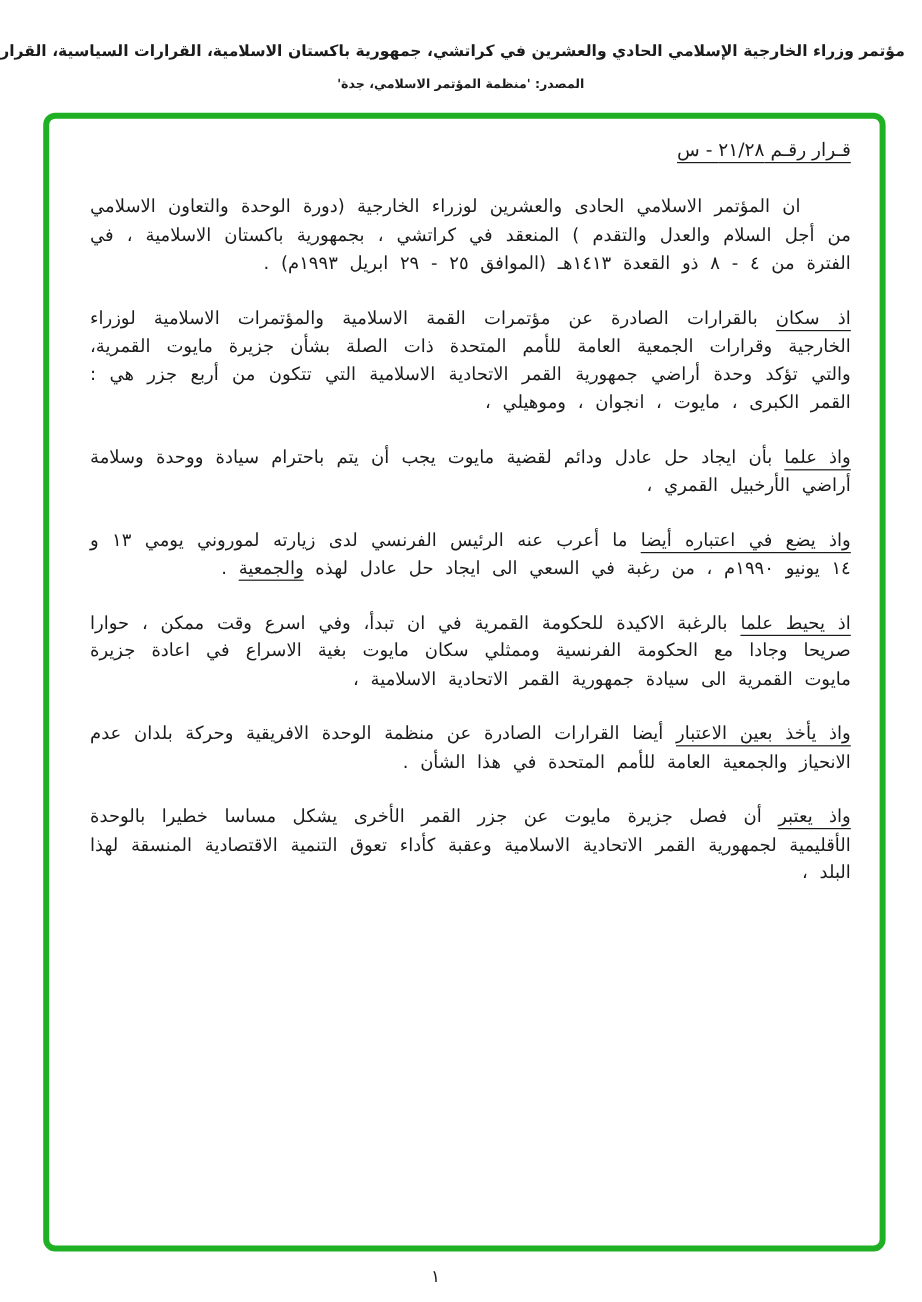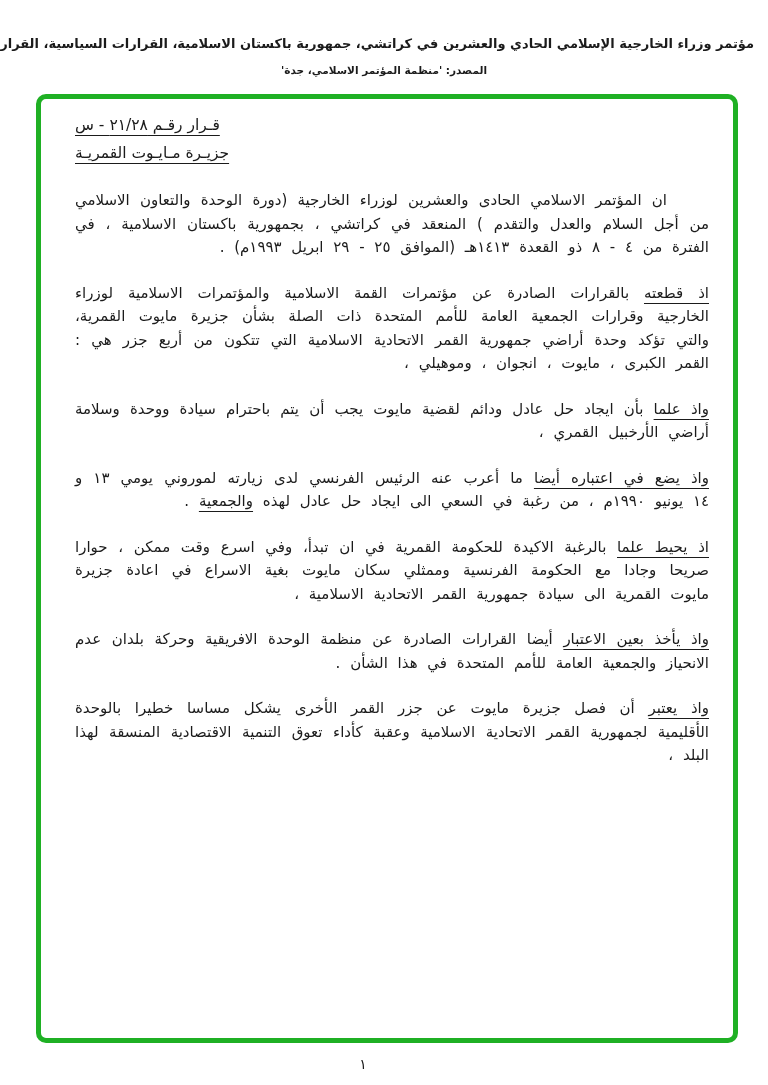--- a/index.html
+++ b/index.html
@@ -37,21 +37,21 @@
     border-radius:10px;
     box-sizing:content-box;
     overflow:hidden;
   }
   .doc{
     position:absolute;
     top:12px;right:24px;left:34px;
     direction:rtl;
   }
   .titleblock{
-    text-align:left;
+    text-align:right;
     font-size:15.5px;
     line-height:28px;
     margin-bottom:22px;
   }
   .titleblock .t{
     text-decoration:underline;
     text-underline-offset:5px;
     text-decoration-thickness:1px;
   }
   .para{
@@ -80,25 +80,24 @@
 <body>
 
 <div class="header-citation">مؤتمر وزراء الخارجية الإسلامي الحادي والعشرين في كراتشي، جمهورية باكستان الاسلامية، القرارات السياسية، القرار الرقم ٢١/٢٨ - س</div>
 
 <div class="header-source">المصدر: 'منظمة المؤتمر الاسلامي، جدة'</div>
 
 <div class="frame" style="border-color: rgb(31, 176, 36);">
   <div class="doc">
     <div class="titleblock">
       <div><span class="t">قـرار رقـم ٢١/٢٨ - س</span></div>
-      <div><span class="t">جزيـرة مـايـوت القمريـة</span></div>
     </div>
     <div id="paragraphs">
         <p class="para indent"><span>ان المؤتمر الاسلامي الحادى والعشرين لوزراء الخارجية (دورة الوحدة والتعاون الاسلامي من أجل السلام والعدل والتقدم ) المنعقد في كراتشي ، بجمهورية باكستان الاسلامية ، في الفترة من ٤ - ٨ ذو القعدة ١٤١٣هـ (الموافق ٢٥ - ٢٩ ابريل ١٩٩٣م) .</span></p>
-        <p class="para"><span class="u">اذ قطعته</span><span> بالقرارات الصادرة عن مؤتمرات القمة الاسلامية والمؤتمرات الاسلامية لوزراء الخارجية وقرارات الجمعية العامة للأمم المتحدة ذات الصلة بشأن جزيرة مايوت القمرية، والتي تؤكد وحدة أراضي جمهورية القمر الاتحادية الاسلامية التي تتكون من أربع جزر هي : القمر الكبرى ، مايوت ، انجوان ، وموهيلي ،</span></p>
+        <p class="para"><span class="u">اذ سكان</span><span> بالقرارات الصادرة عن مؤتمرات القمة الاسلامية والمؤتمرات الاسلامية لوزراء الخارجية وقرارات الجمعية العامة للأمم المتحدة ذات الصلة بشأن جزيرة مايوت القمرية، والتي تؤكد وحدة أراضي جمهورية القمر الاتحادية الاسلامية التي تتكون من أربع جزر هي : القمر الكبرى ، مايوت ، انجوان ، وموهيلي ،</span></p>
         <p class="para"><span class="u">واذ علما</span><span> بأن ايجاد حل عادل ودائم لقضية مايوت يجب أن يتم باحترام سيادة ووحدة وسلامة أراضي الأرخبيل القمري ،</span></p>
         <p class="para"><span class="u">واذ يضع في اعتباره أيضا</span><span> ما أعرب عنه الرئيس الفرنسي لدى زيارته لموروني يومي ١٣ و ١٤ يونيو ١٩٩٠م ، من رغبة في السعي الى ايجاد حل عادل لهذه </span><span class="u">والجمعية</span><span> .</span></p>
         <p class="para"><span class="u">اذ يحيط علما</span><span> بالرغبة الاكيدة للحكومة القمرية في ان تبدأ، وفي اسرع وقت ممكن ، حوارا صريحا وجادا مع الحكومة الفرنسية وممثلي سكان مايوت بغية الاسراع في اعادة جزيرة مايوت القمرية الى سيادة جمهورية القمر الاتحادية الاسلامية ،</span></p>
         <p class="para"><span class="u">واذ يأخذ بعين الاعتبار</span><span> أيضا القرارات الصادرة عن منظمة الوحدة الافريقية وحركة بلدان عدم الانحياز والجمعية العامة للأمم المتحدة في هذا الشأن .</span></p>
         <p class="para"><span class="u">واذ يعتبر</span><span> أن فصل جزيرة مايوت عن جزر القمر الأخرى يشكل مساسا خطيرا بالوحدة الأقليمية لجمهورية القمر الاتحادية الاسلامية وعقبة كأداء تعوق التنمية الاقتصادية المنسقة لهذا البلد ،</span></p>
       </div>
   </div>
 </div>
 
 <div class="page-number">١</div>

